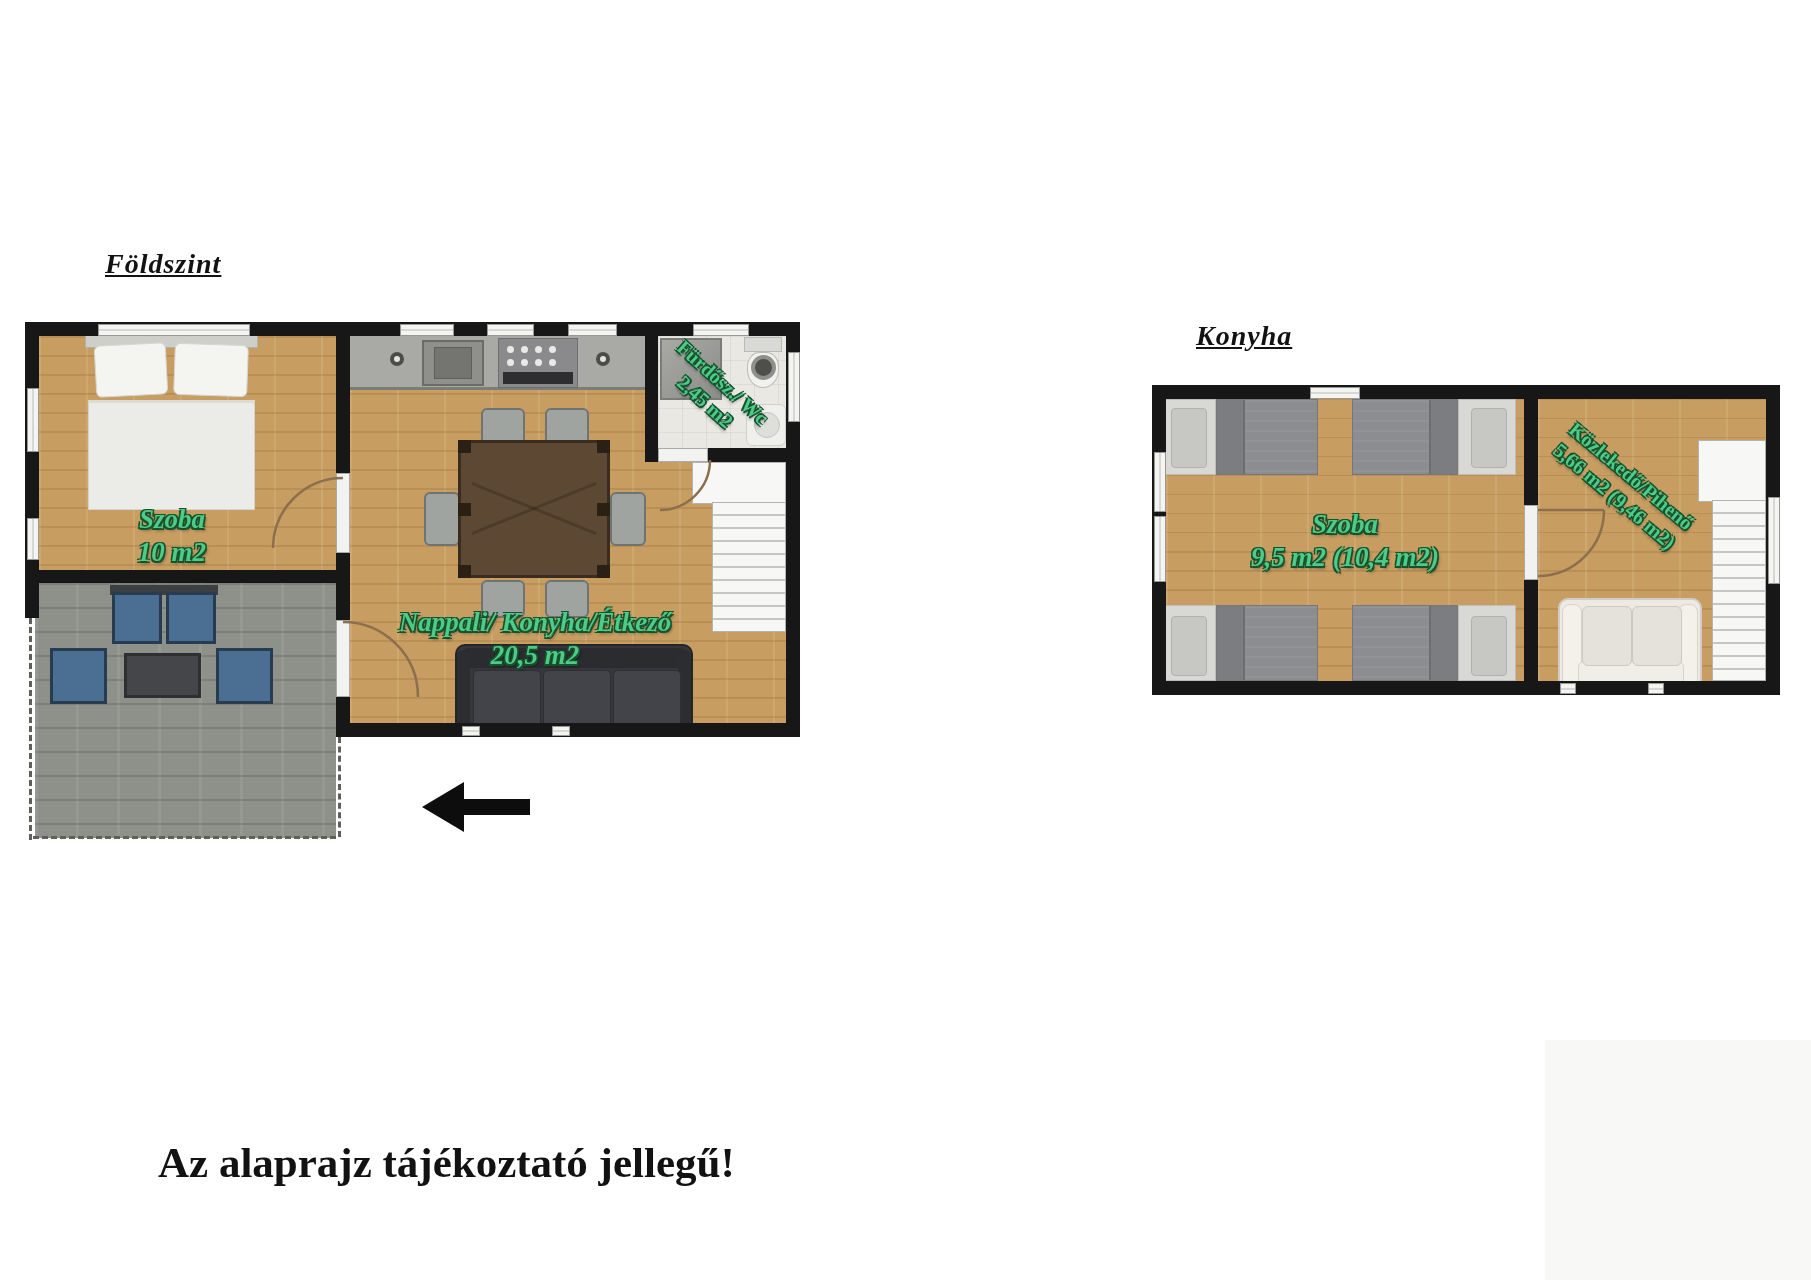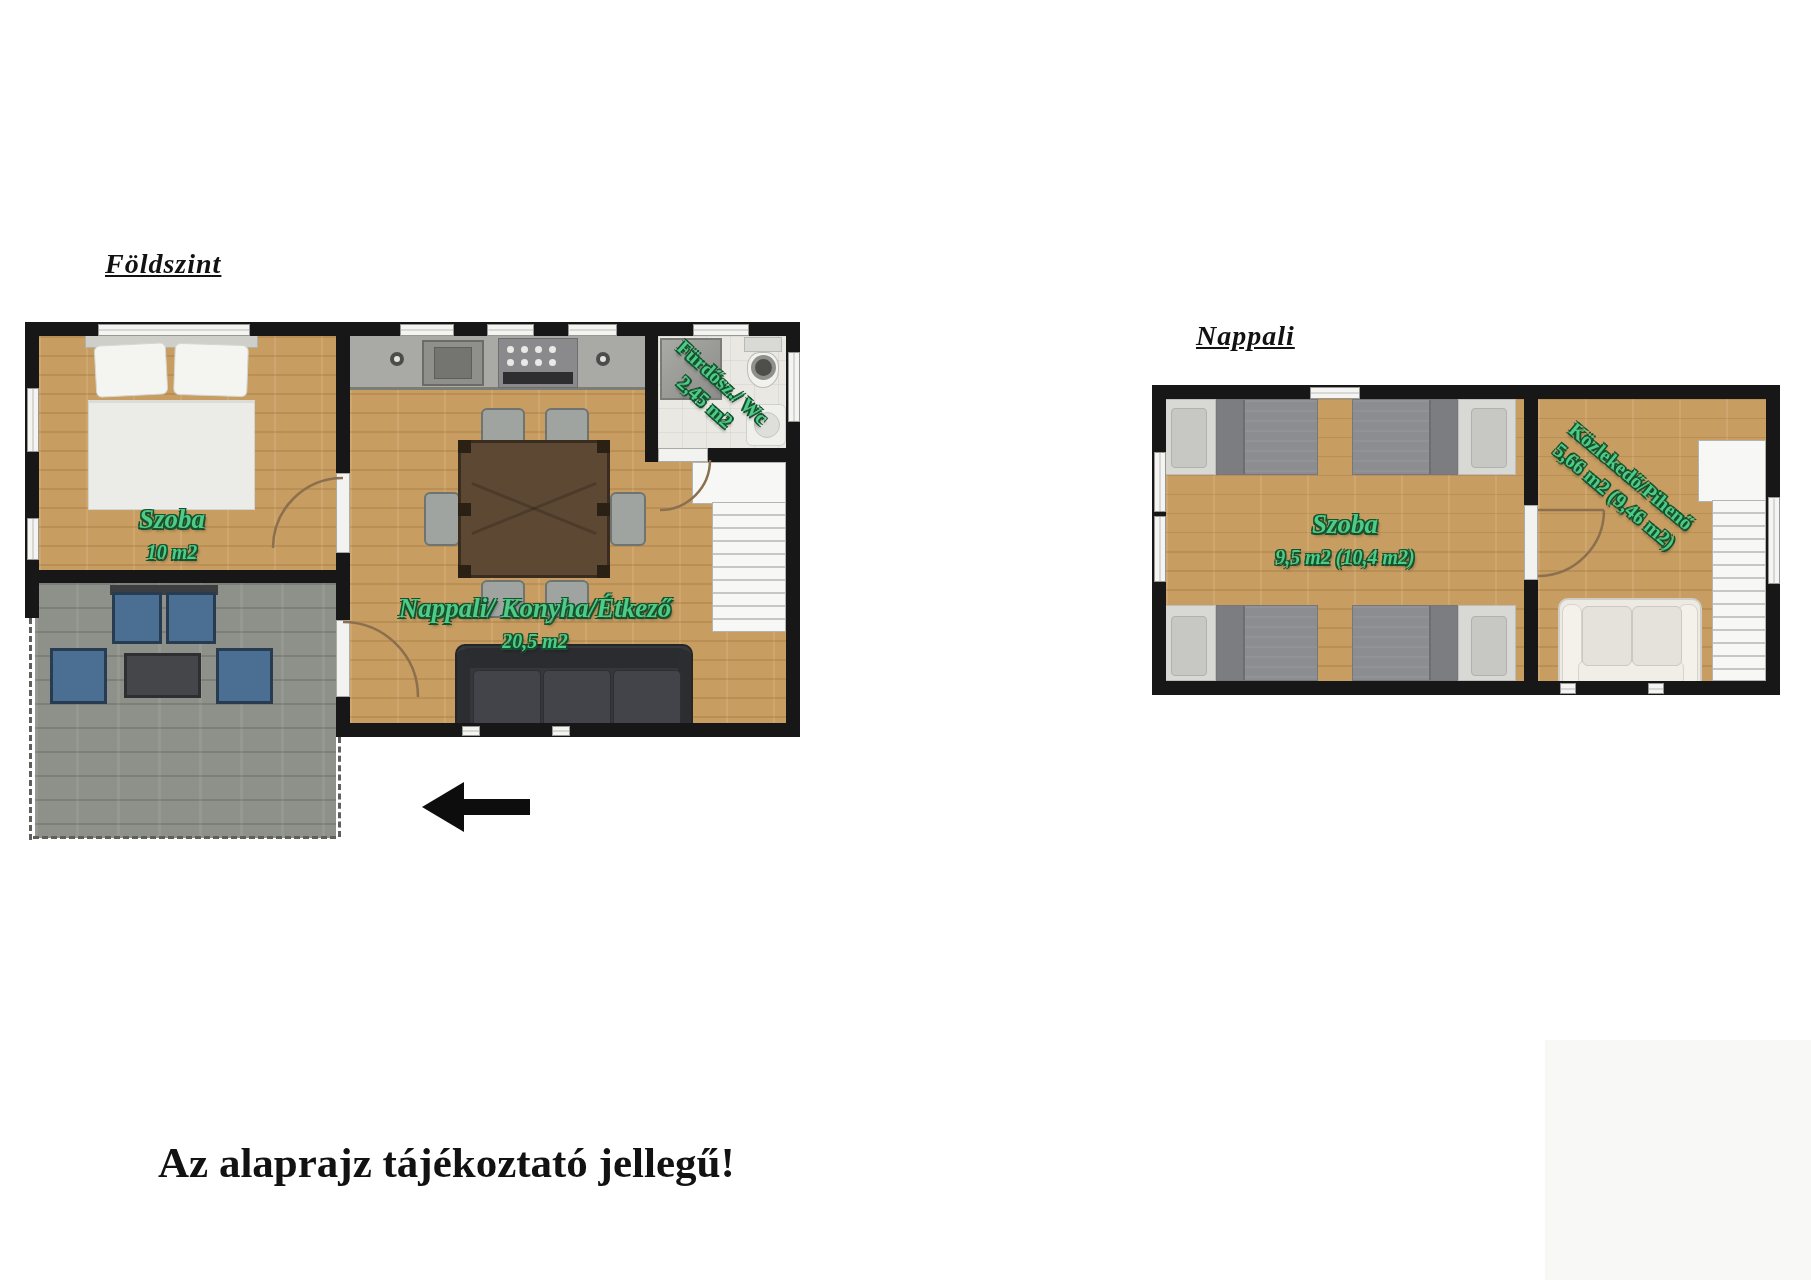--- a/index.html
+++ b/index.html
@@ -76,21 +76,21 @@
   .usofa-back{position:absolute;background:#f0eee7;border:1px solid #d6d4cd;border-radius:6px;}
   .usofa-cush{position:absolute;background:#e4e2db;border:1px solid #cbc9c2;border-radius:6px;}
   
   .plan-title{position:absolute;font-weight:bold;font-style:italic;font-size:28px;color:#121212;
     text-decoration:underline;letter-spacing:1px;z-index:50;}
   .glabel{position:absolute;color:#4fca87;font-weight:bold;text-align:center;z-index:40;
     font-family:"Liberation Serif",serif;
     text-shadow:-1.5px -1.5px 0 #14532e, 1.5px -1.5px 0 #14532e, -1.5px 1.5px 0 #14532e,
                  1.5px 1.5px 0 #14532e, 2px 3px 3px rgba(0,0,0,0.35);}
   .glabel .l1{font-size:27px;line-height:33px;white-space:nowrap;}
-  .glabel .l2{font-size:20px;line-height:33px;white-space:nowrap;}
+  .glabel .l2{font-size:27px;line-height:33px;white-space:nowrap;}
   .glabel.small .l1,.glabel.small .l2{font-size:20px;line-height:26px;}
   .center-anchor{transform:translateX(-50%);font-style:italic;}
   .rot{transform:translate(-50%,-50%) rotate(42deg);}
   .rot40{transform:translate(-50%,-50%) rotate(40deg);}
   .disclaimer{position:absolute;font-weight:bold;font-size:43px;color:#121212;z-index:50;white-space:nowrap;}
   
   .arrow-head{position:absolute;width:0;height:0;border-top:25px solid transparent;
     border-bottom:25px solid transparent;border-right:42px solid #0d0d0d;z-index:20;}
   .arrow-shaft{position:absolute;background:#0d0d0d;z-index:20;}
   svg.overlay{position:absolute;left:0;top:0;z-index:38;pointer-events:none;}
@@ -200,33 +200,33 @@
   <div class="window" style="left:552px;top:726px;width:16px;height:8px;"></div>
 
   <div class="door-gap" style="left:336px;top:473px;width:14px;height:80px;"></div>
   <div class="door-gap" style="left:336px;top:620px;width:14px;height:77px;"></div>
   <div class="door-gap" style="left:658px;top:448px;width:50px;height:14px;"></div>
 
   <div class="glabel center-anchor" style="left:172px;top:503px;">
     <div class="l1">Szoba</div>
     <div class="l2">10 m2</div>
   </div>
-  <div class="glabel center-anchor" style="left:535px;top:592px;">
+  <div class="glabel center-anchor" style="left:535px;top:606px;">
     <div class="l1">Nappali/ Konyha/Étkező</div>
     <div class="l2">20,5 m2</div>
   </div>
   <div class="glabel small rot" style="left:714px;top:392px;">
     <div class="l1">Fürdősz./ Wc</div>
     <div class="l2">2,45 m2</div>
   </div>
 
   <div class="arrow-head" style="left:422px;top:782px;"></div>
   <div class="arrow-shaft" style="left:460px;top:799px;width:70px;height:16px;"></div>
 
-  <div class="plan-title" style="left:1196px;top:320px;">Nappali</div>
+  <div class="plan-title" style="left:1196px;top:320px;">Konyha</div>
 
   <div class="floor-wood" style="left:1166px;top:399px;width:358px;height:282px;"></div>
   <div class="floor-wood" style="left:1538px;top:399px;width:228px;height:282px;"></div>
 
   <div class="furn u-head" style="left:1160px;top:399px;width:56px;height:76px;">
     <span class="u-head-in" style="left:10px;top:8px;width:34px;height:58px;"></span>
     </div>
   <div class="furn u-matt" style="left:1216px;top:399px;width:102px;height:76px;">
     <span class="u-pill" style="left:0;top:0;width:26px;height:100%;"></span>
     </div>

